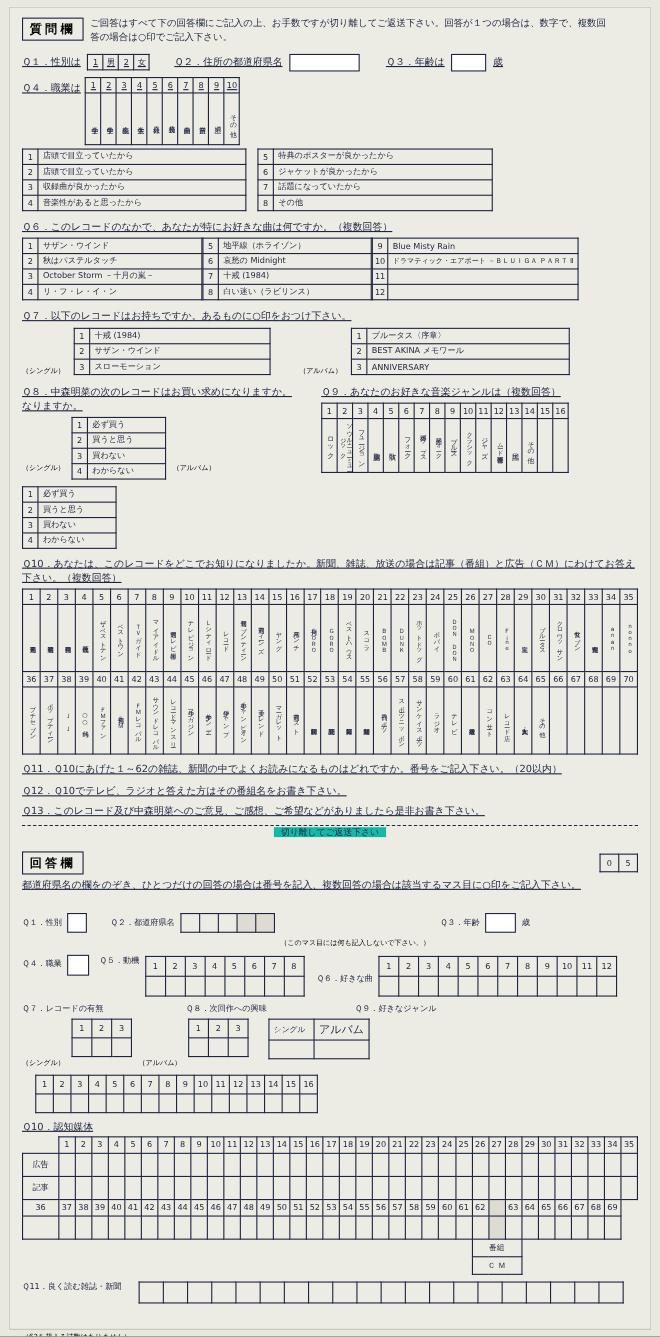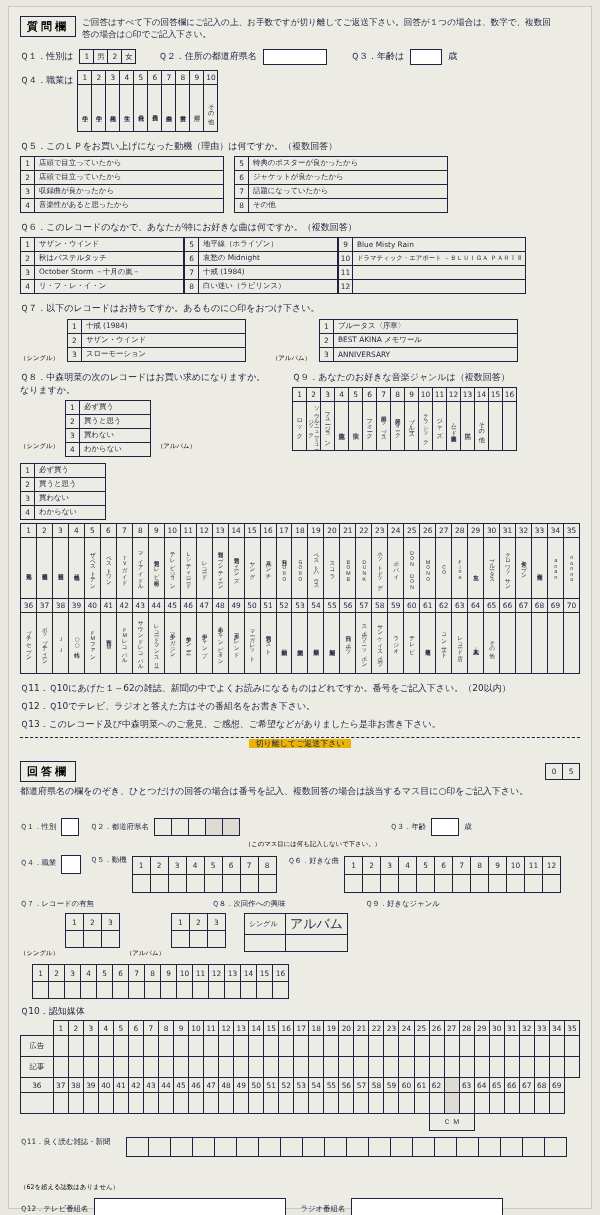--- a/index.html
+++ b/index.html
@@ -5,32 +5,32 @@
   html,body{margin:0;padding:0;background:#6f6f6f;}
   body{font-family:"DejaVu Sans","Liberation Sans",sans-serif;}
   .page{position:relative;width:600px;height:1215px;background:#e9e8e0;overflow:hidden;}
   .sheet{position:absolute;left:8px;top:6px;width:584px;height:1203px;background:#edece4;
          box-shadow:0 0 0 1px #c9c8bf inset;}
   .inner{position:absolute;left:12px;top:10px;width:560px;}
   .hdr{display:flex;align-items:flex-start;gap:6px;}
   .hdrbox{border:1.4px solid #1d2340;padding:2px 6px;font-size:11px;font-weight:bold;letter-spacing:3px;
           white-space:nowrap;}
   .hdrtxt{font-size:8.6px;line-height:1.45;color:#1d2340;}
-  .q{font-size:9px;color:#1d2340;margin-top:5px;display:flex;align-items:center;flex-wrap:wrap;gap:2px;}
+  .q{font-size:9px;color:#1d2340;margin-top:5px;display:flex;align-items:center;flex-wrap:wrap;gap:2px;text-decoration:underline;}
   .qlab{white-space:nowrap;}
   table{border-collapse:collapse;}
   td,th{border:0.8px solid #1d2340;font-size:7.4px;color:#1d2340;text-align:center;
         padding:0;vertical-align:middle;}
   .cellnum{width:13px;height:13px;}
   .wide{padding:1px 4px;text-align:left;white-space:nowrap;}
   .fillbox{display:inline-block;border:0.9px solid #1d2340;background:#fff;}
   .sec-title{border:1.4px solid #1d2340;padding:2px 6px;font-size:11px;font-weight:bold;
              letter-spacing:3px;display:inline-block;}
   .dash{border-top:1px dashed #1d2340;margin:6px 0 4px;position:relative;text-align:center;}
-  .dash span{position:relative;top:-7px;background:#eab308;padding:0 6px;font-size:8px;color:#1d2340;}
+  .dash span{position:relative;top:-7px;background:#14b8a6;padding:0 6px;font-size:8px;color:#1d2340;}
   .tiny{font-size:6.4px;margin-top:36px;}
   .row{display:flex;align-items:center;gap:4px;flex-wrap:wrap;}
   .mt4{margin-top:4px;}
   .mt6{margin-top:6px;}
   .mt8{margin-top:8px;}
   .vcell{height:46px;width:13px;}
   .vtxt{writing-mode:vertical-rl;text-orientation:upright;font-size:6.2px;line-height:1.05;letter-spacing:0px;}
   .vtxt2{writing-mode:vertical-rl;text-orientation:upright;font-size:5.6px;line-height:1.05;}
   .grp{display:inline-block;vertical-align:top;}
   .lbl{font-size:7.4px;color:#1d2340;}
@@ -92,21 +92,20 @@
          <td class="vcell"><span class="vtxt">公務員</span></td>
          <td class="vcell"><span class="vtxt">自由業</span></td>
          <td class="vcell"><span class="vtxt">自営業</span></td>
          <td class="vcell"><span class="vtxt">主婦</span></td>
          <td class="vcell"><span class="vtxt">その他</span></td>
        </tr>
      </tbody>
           </table>
    </div>
 
-   <div class="q mt8">Ｑ５．このＬＰをお買い上げになった動機（理由）は何ですか。（複数回答）</div>
    <div class="row" style="gap:10px;margin-top:3px">
      <table>
        <tbody>
               <tr>
                 <td class="cellnum">1</td>
                 <td class="wide" style="width:180px">店頭で目立っていたから</td>
               </tr>
        <tr>
                 <td class="cellnum">2</td>
                 <td class="wide">店頭で目立っていたから</td>
@@ -333,20 +332,21 @@
            <td class="vcell"><span class="vtxt">民謡</span></td>
            <td class="vcell"><span class="vtxt">その他</span></td>
            <td class="vcell"></td>
            <td class="vcell"></td>
          </tr>
        </tbody>
             </table>
      </div>
    </div>
 
+   <div class="q mt8" style="line-height:1.4;display:block">Ｑ10．あなたは、このレコードをどこでお知りになりましたか。新聞、雑誌、放送の場合は記事（番組）と広告（ＣＭ）にわけてお答え下さい。（複数回答）</div>
    <table style="margin-top:3px">
      <tbody>
             <tr>
        <td class="cellnum" style="width:15.2px">1</td>
        <td class="cellnum" style="width:15.2px">2</td>
        <td class="cellnum" style="width:15.2px">3</td>
        <td class="cellnum" style="width:15.2px">4</td>
        <td class="cellnum" style="width:15.2px">5</td>
        <td class="cellnum" style="width:15.2px">6</td>
        <td class="cellnum" style="width:15.2px">7</td>
@@ -511,21 +511,21 @@
        </tr>
      </tbody>
           </table>
    </div>
 
    <div class="q" style="display:block;margin-top:3px">都道府県名の欄をのぞき、ひとつだけの回答の場合は番号を記入、複数回答の場合は該当するマス目に○印をご記入下さい。</div>
 
    <div class="row mt6" style="gap:5px">
      <span class="lbl">Ｑ１．性別</span>
      <span class="gbox" style="width:16px;height:16px"></span>
-     <span class="lbl" style="margin-left:6px">Ｑ２．都道府県名</span>
+     <span class="lbl" style="margin-left:16px">Ｑ２．都道府県名</span>
      <table>
        <tbody>
               <tr>
          <td class="cellnum" style="width:16px;height:16px"></td>
          <td class="cellnum" style="width:16px;height:16px"></td>
          <td class="cellnum" style="width:16px;height:16px"></td>
          <td class="cellnum" style="width:16px;height:16px;background:#dedcd2"></td>
          <td class="cellnum" style="width:16px;height:16px;background:#dedcd2"></td>
        </tr>
      </tbody>
@@ -559,21 +559,21 @@
          <td class="cellnum"></td>
          <td class="cellnum"></td>
          <td class="cellnum"></td>
          <td class="cellnum"></td>
          <td class="cellnum"></td>
          <td class="cellnum"></td>
          <td class="cellnum"></td>
        </tr>
      </tbody>
           </table>
-     <span class="lbl" style="margin-top:1px;margin-left:6px">Ｑ６．好きな曲</span>
+     <span class="lbl" style="margin-top:17px;margin-left:6px">Ｑ６．好きな曲</span>
      <table style="margin-top:1px">
        <tbody>
               <tr>
          <td class="cellnum" style="width:17px;height:17px">1</td>
          <td class="cellnum" style="width:17px;height:17px">2</td>
          <td class="cellnum" style="width:17px;height:17px">3</td>
          <td class="cellnum" style="width:17px;height:17px">4</td>
          <td class="cellnum" style="width:17px;height:17px">5</td>
          <td class="cellnum" style="width:17px;height:17px">6</td>
          <td class="cellnum" style="width:17px;height:17px">7</td>
@@ -596,21 +596,21 @@
          <td class="cellnum"></td>
          <td class="cellnum"></td>
          <td class="cellnum"></td>
        </tr>
      </tbody>
           </table>
    </div>
 
    <div class="row mt6" style="gap:40px">
      <span class="lbl">Ｑ７．レコードの有無</span>
-     <span class="lbl" style="margin-left:78px">Ｑ８．次回作への興味</span>
+     <span class="lbl" style="margin-left:35px">Ｑ８．次回作への興味</span>
      <span class="lbl" style="margin-left:40px">Ｑ９．好きなジャンル</span>
    </div>
    <div class="row mt4" style="gap:6px;align-items:flex-start">
      <span class="tiny">（シングル）</span>
      <table>
        <tbody>
               <tr>
          <td class="cellnum" style="width:17px;height:16px">1</td>
          <td class="cellnum" style="width:17px">2</td>
          <td class="cellnum" style="width:17px">3</td>
@@ -635,21 +635,21 @@
          <td class="cellnum"></td>
          <td class="cellnum"></td>
        </tr>
      </tbody>
           </table>
 
      <table style="margin-left:12px">
        <tbody>
               <tr>
          <td class="wide" style="font-size:7px;height:16px">シングル</td>
-         <td class="wide" style="font-size:13px">アルバム</td>
+         <td class="wide" style="font-size:10px">アルバム</td>
        </tr>
        <tr>
          <td class="cellnum" style="height:16px;width:40px"></td>
          <td class="cellnum" style="width:40px"></td>
        </tr>
      </tbody>
           </table>
 
      <table style="margin-left:12px">
        <tbody>
@@ -880,20 +880,26 @@
               <td></td>
               <td></td>
               <td></td>
        <td></td>
               <td></td>
               <td></td>
      </tr>
      <tr>
        <td style="border:none;height:16px"></td>
        <td colspan="25" style="border:none"></td>
+       <td colspan="3" style="font-size:7px">番組</td>
+       <td colspan="7" style="border:none"></td>
+     </tr>
+     <tr>
+       <td style="border:none;height:16px"></td>
+       <td colspan="25" style="border:none"></td>
        <td colspan="3" style="font-size:7px">Ｃ Ｍ</td>
        <td colspan="7" style="border:none"></td>
      </tr>
    </tbody>
         </table>
 
    <div class="row mt6" style="gap:6px;align-items:flex-start">
      <div style="width:100px">
        <div class="lbl">Ｑ11．良く読む雑誌・新聞</div>
        <div class="tiny">（62を超える誌数はありません）</div>

